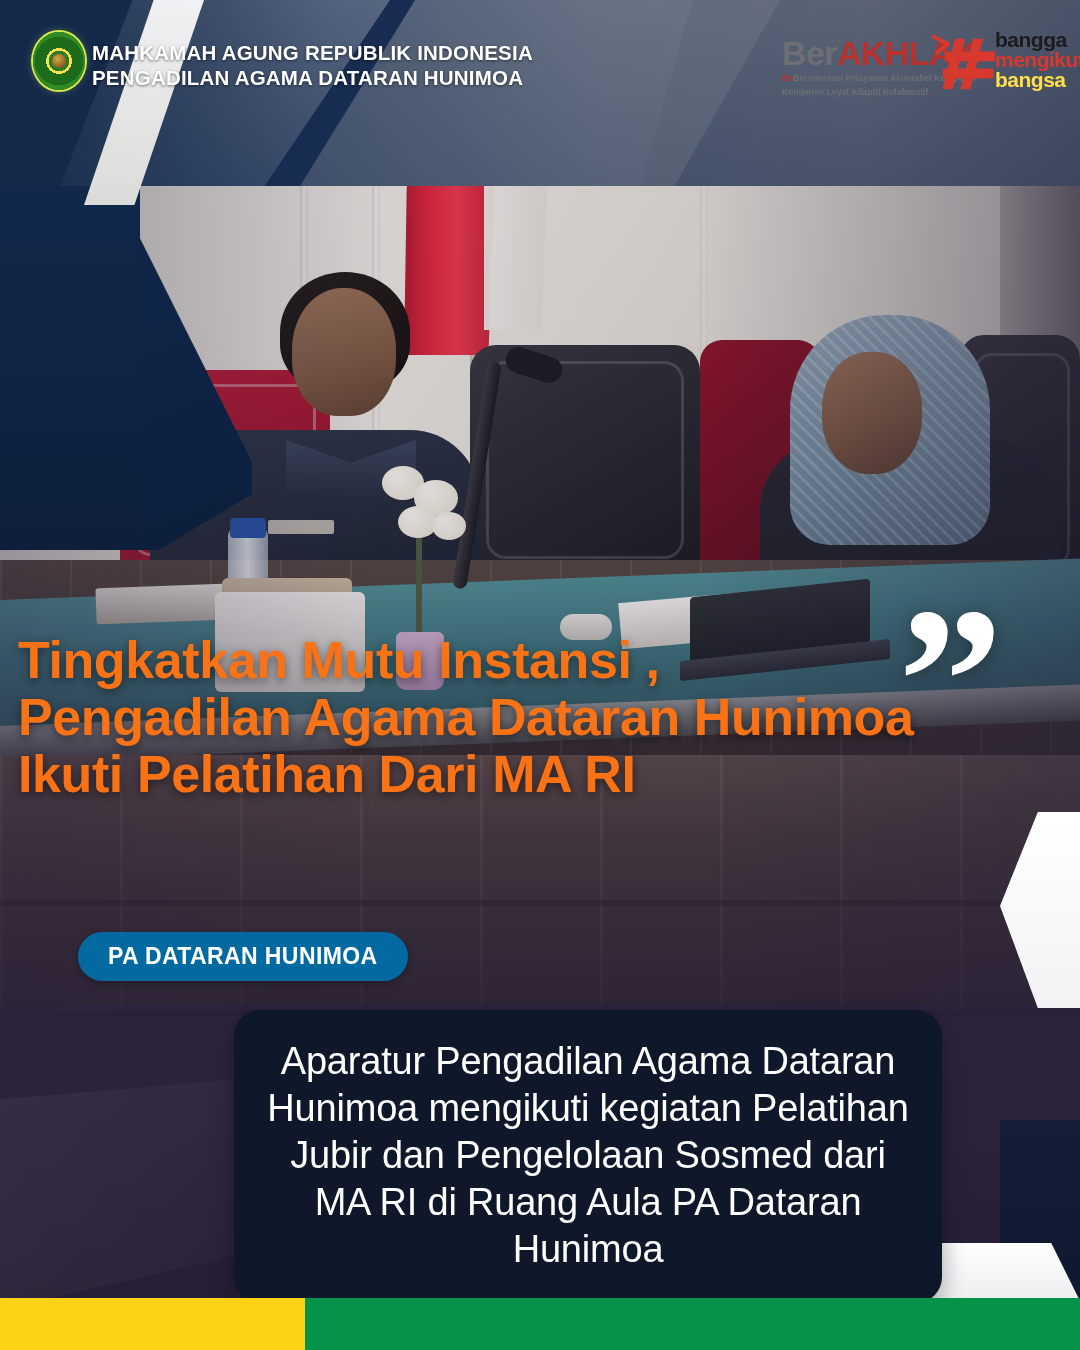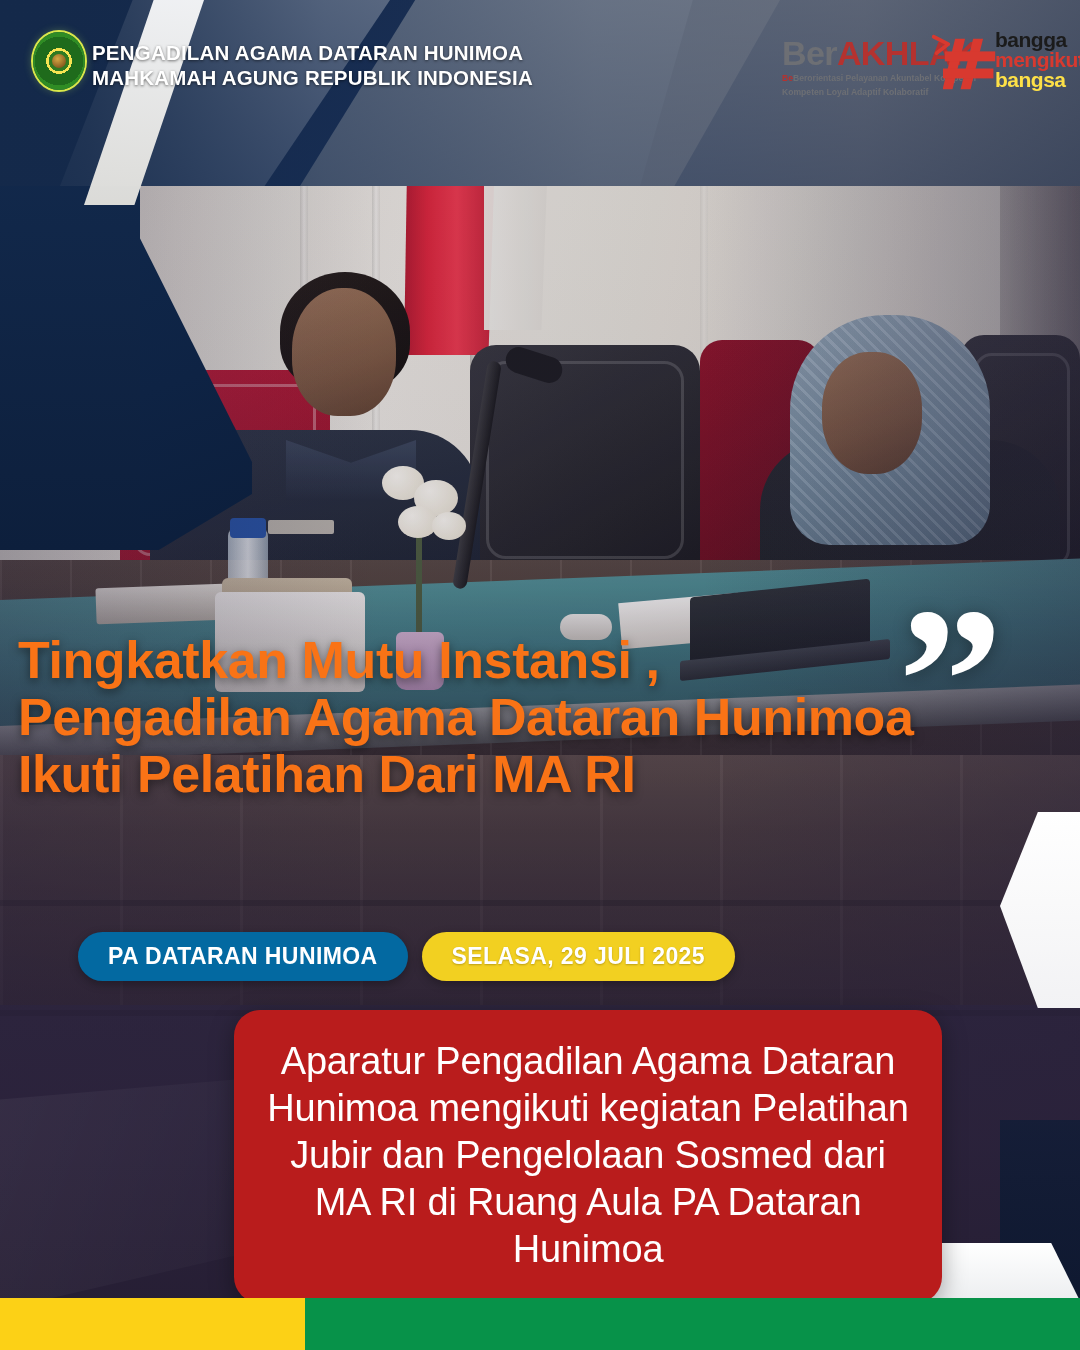--- a/index.html
+++ b/index.html
@@ -241,21 +241,21 @@
   .badge{
     border-radius:30px;padding:11px 30px;font-weight:bold;font-size:23px;letter-spacing:.4px;
     white-space:nowrap;box-shadow:0 3px 10px rgba(0,0,0,.3);
   }
   .badge-green{background:#0369a1;color:#ffffff;}
   .badge-yellow{background:#f2d021;color:#ffffff;text-shadow:0 1px 2px rgba(120,95,0,.45);}
 
   
   .desc-panel{
     position:absolute;left:234px;top:1010px;width:708px;
-    background:#b91c1c;
+    background:#0f172a;
     border-radius:26px;
     padding:28px 30px 30px 30px;
     box-sizing:border-box;
     box-shadow:0 6px 24px rgba(0,0,0,.35);
   }
   .desc-text{
     color:#ffffff;text-align:center;font-size:38px;line-height:47px;letter-spacing:-.2px;
   }
 
   
@@ -342,22 +342,22 @@
     <div class="hdr-diag-1"></div>
     <div class="hdr-diag-2"></div>
     <div class="hdr-diag-3"></div>
     <div class="hdr-overlay"></div>
   </div>
   <div class="hdr-white-wedge"></div>
 
   <div class="logo-seal"></div>
 
   <div class="hdr-text">
+    <div class="hdr-line">MAHKAMAH AGUNG REPUBLIK INDONESIA</div>
     <div class="hdr-line">PENGADILAN AGAMA DATARAN HUNIMOA</div>
-    <div class="hdr-line">MAHKAMAH AGUNG REPUBLIK INDONESIA</div>
   </div>
 
   <div class="berakhlak">
     <div class="ber-title"><span class="grey">Ber</span><span>AKHLAK</span></div>
     <svg class="ber-arrow" viewBox="0 0 24 24">
       <path d="M4 3 L20 11 L7 21" fill="none" stroke="#d8392f" stroke-width="4" stroke-linecap="round" stroke-linejoin="round"></path>
     </svg>
     <div class="ber-sub"><span class="r">Be</span><span>Berorientasi Pelayanan Akuntabel Kompeten</span></div>
     <div class="ber-sub">Kompeten Loyal Adaptif Kolaboratif</div>
   </div>
@@ -377,21 +377,20 @@
       <div class="bl b3">bangsa</div>
     </div>
   </div>
 
   <div class="quote-mark">”</div>
 
   <div class="headline">Tingkatkan Mutu Instansi , Pengadilan Agama Dataran Hunimoa Ikuti Pelatihan Dari MA RI</div>
 
   <div class="badges">
     <div class="badge badge-green">PA DATARAN HUNIMOA</div>
-    <div class="badge badge-yellow">SELASA, 29 JULI 2025</div>
   </div>
 
   <div class="desc-panel">
     <div class="desc-text">Aparatur Pengadilan Agama Dataran Hunimoa mengikuti kegiatan Pelatihan Jubir dan Pengelolaan Sosmed dari MA RI di Ruang Aula PA Dataran Hunimoa</div>
   </div>
 
   <div class="bar-yellow"></div>
   <div class="bar-green"></div>
 
 </div>

